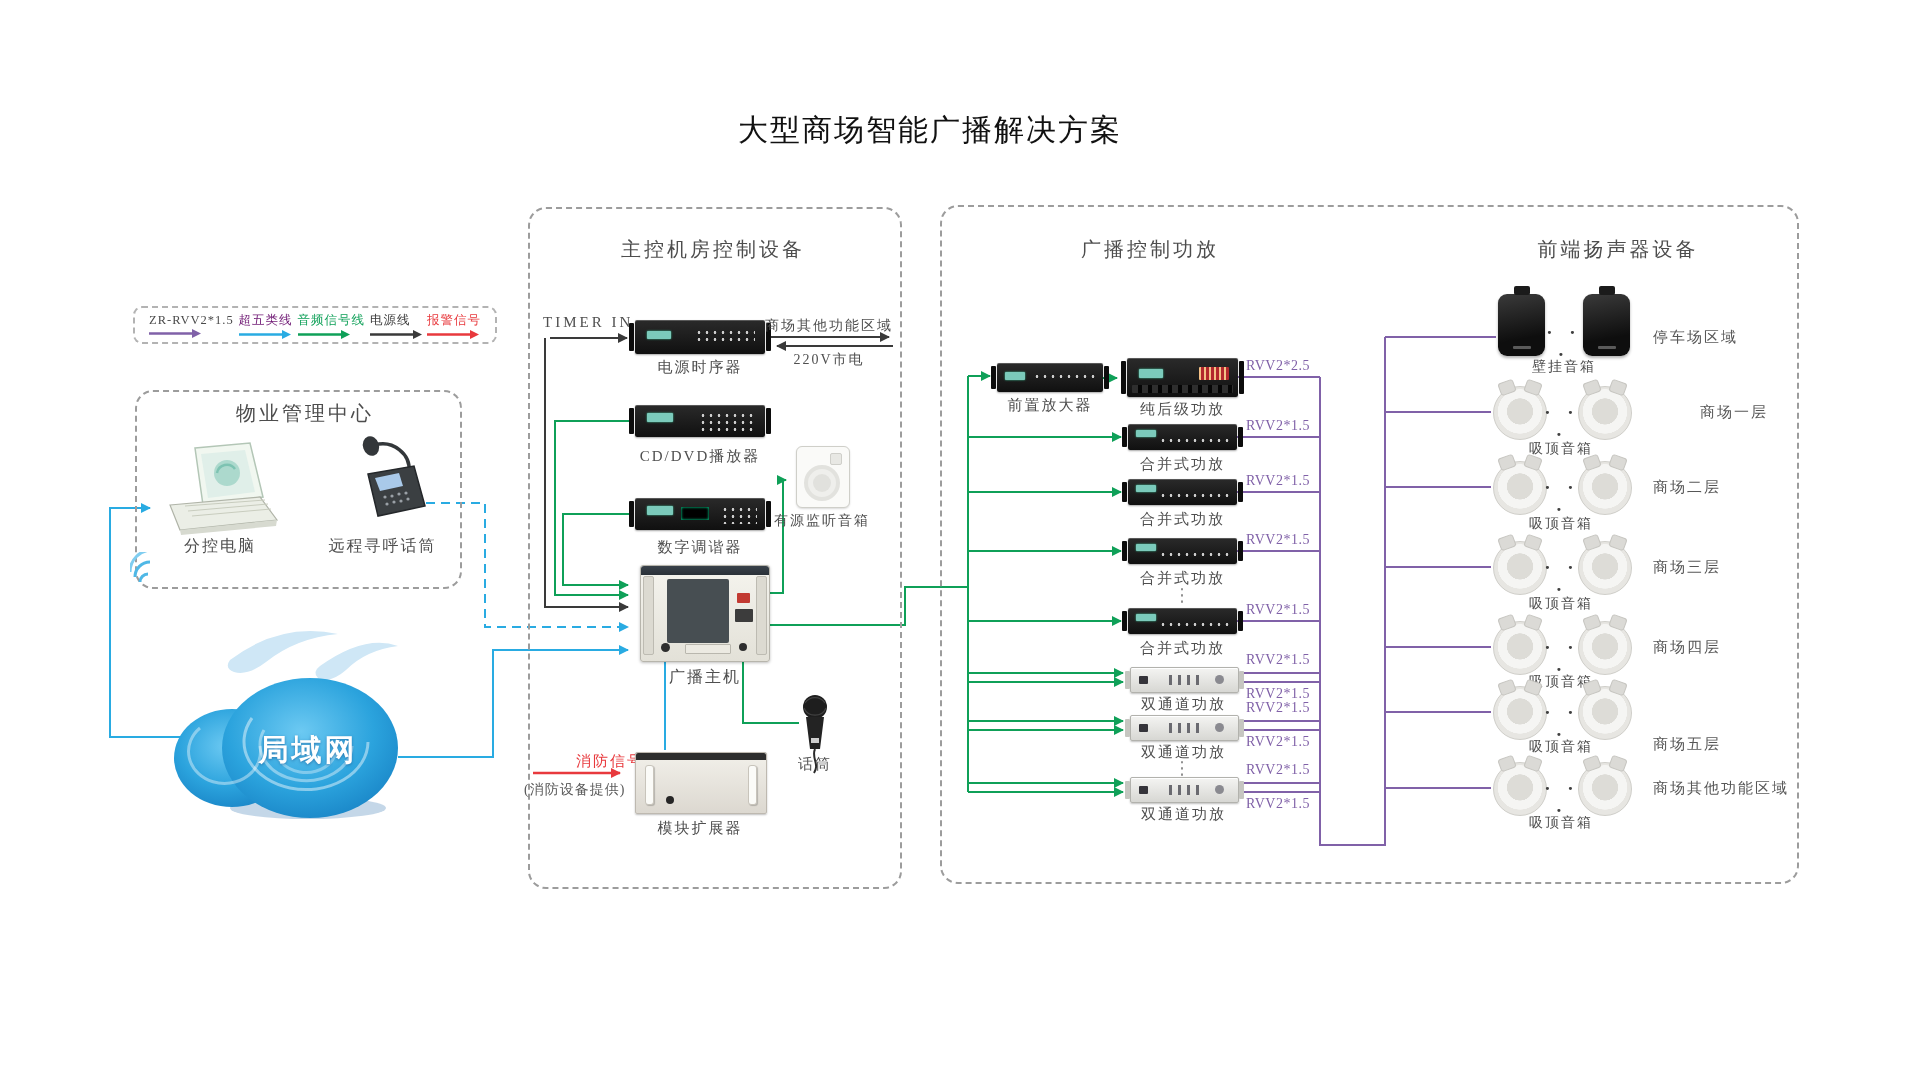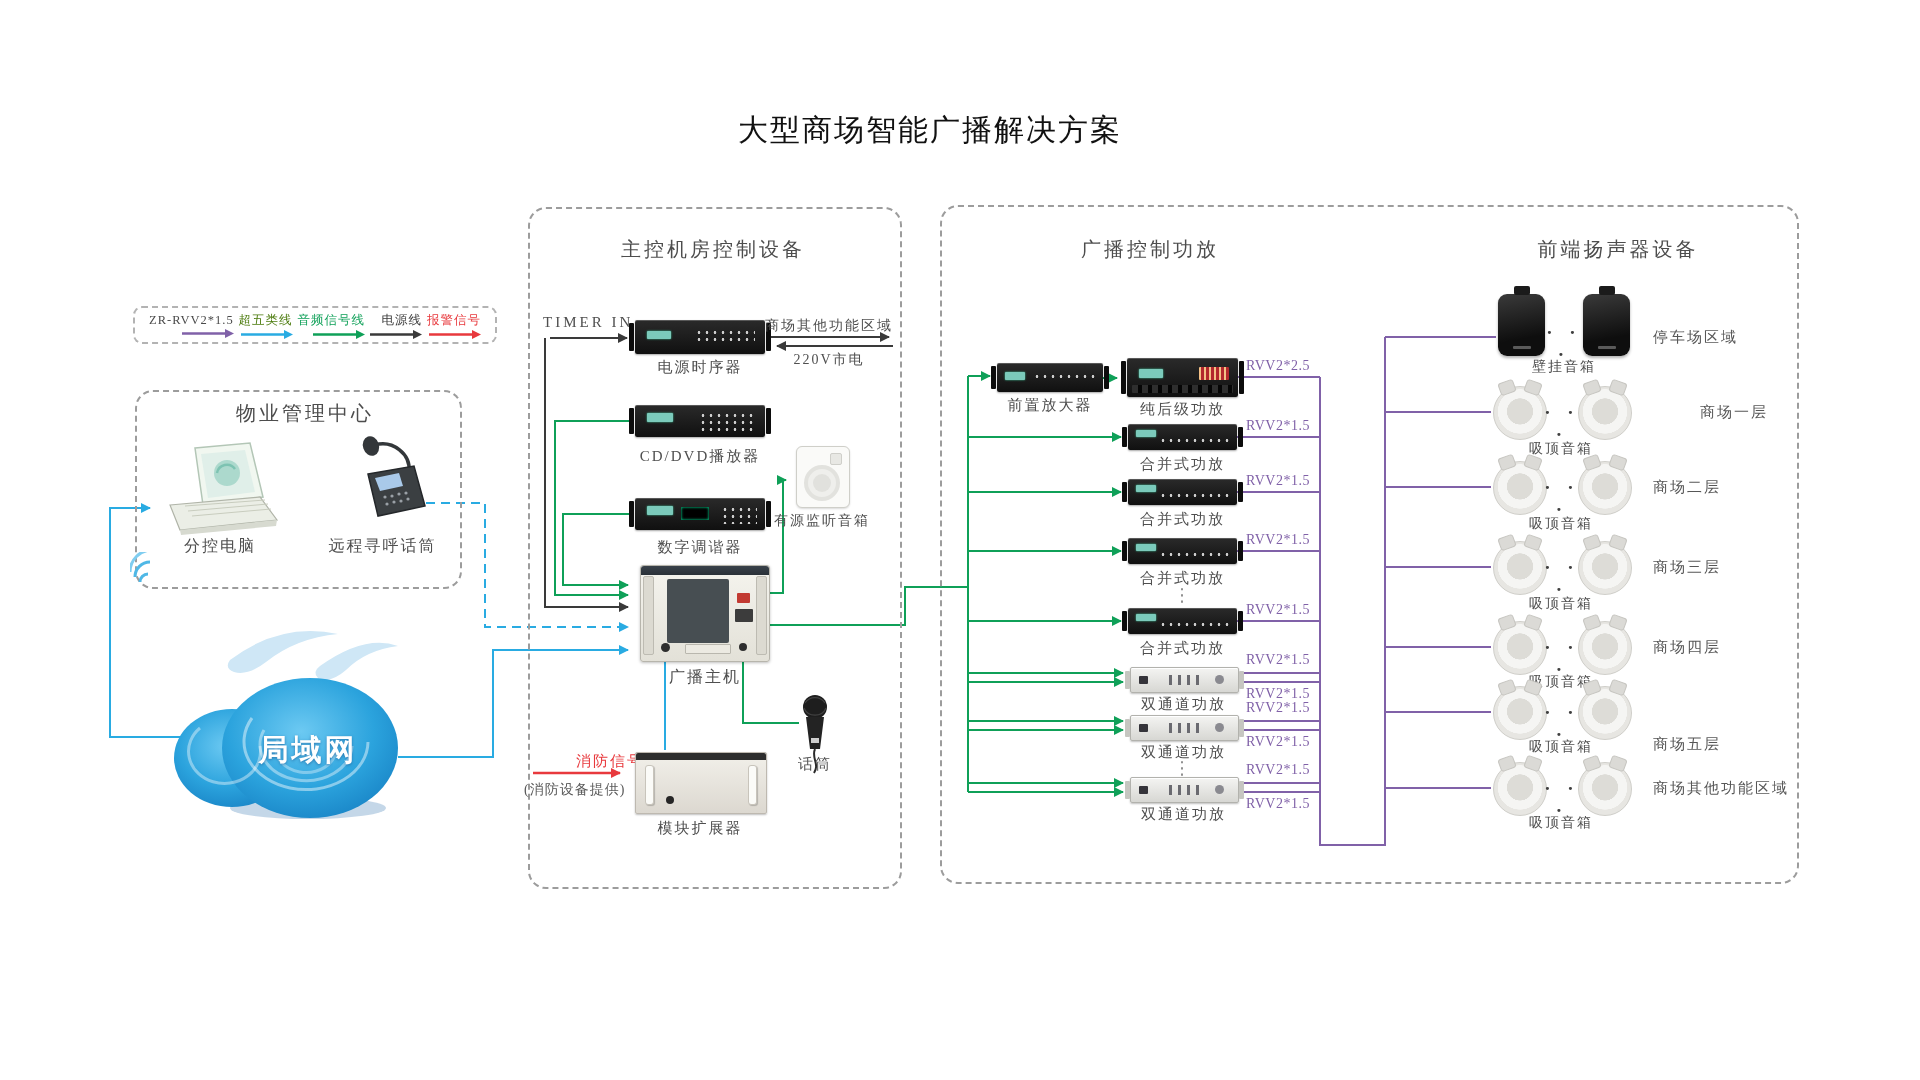--- a/index.html
+++ b/index.html
@@ -24,24 +24,24 @@
   .area-lbl{font-size:15px;color:#575757;letter-spacing:2px;white-space:nowrap;}
   .dots-h{font-size:19px;font-weight:bold;color:#3f3f3f;letter-spacing:6px;text-align:center;}
   .dots-v{font-size:18px;color:#8a8a8a;text-align:center;line-height:1;}
   .timer{font-size:15px;color:#4f4f4f;letter-spacing:3px;white-space:nowrap;}
   .fire{font-size:15px;color:#e8393d;letter-spacing:2px;white-space:nowrap;}
   .firenote{font-size:14px;color:#5a5a5a;letter-spacing:1px;white-space:nowrap;}
 
   
   .legend{display:flex;align-items:center;justify-content:space-between;
           border:2px dashed #b3b3b3;border-radius:9px;padding:2px 14px;box-sizing:border-box;}
-  .lg-item{display:flex;flex-direction:column;align-items:flex-end;gap:1px;}
+  .lg-item{display:flex;flex-direction:column;align-items:flex-start;gap:1px;}
   .lg-item .lg-t{font-size:12.5px;letter-spacing:1px;white-space:nowrap;}
   .lg-0 .lg-t{color:#4a4a4a;} .lg-0 svg{color:#8061a8;}
-  .lg-1 .lg-t{color:#4d7c0f;} .lg-1 svg{color:#29abe2;}
+  .lg-1 .lg-t{color:#701a75;} .lg-1 svg{color:#29abe2;}
   .lg-2 .lg-t{color:#0fa058;} .lg-2 svg{color:#0fa058;}
   .lg-3 .lg-t{color:#3a3a3a;} .lg-3 svg{color:#3a3a3a;}
   .lg-4 .lg-t{color:#e8393d;} .lg-4 svg{color:#e8393d;}
 
   
   .rack{position:absolute;background:linear-gradient(#2a2a2a,#101010);border-radius:2px;
         box-shadow:inset 0 1px 0 rgba(255,255,255,.22), 0 1px 2px rgba(0,0,0,.35);}
   .rack::before,.rack::after{content:"";position:absolute;top:3px;bottom:3px;width:5px;background:#0c0c0c;border-radius:1px;}
   .rack::before{left:-6px;} .rack::after{right:-6px;}
   .rack .disp{position:absolute;background:#7bcabb;border-radius:1px;box-shadow:0 0 2px #4da;}

